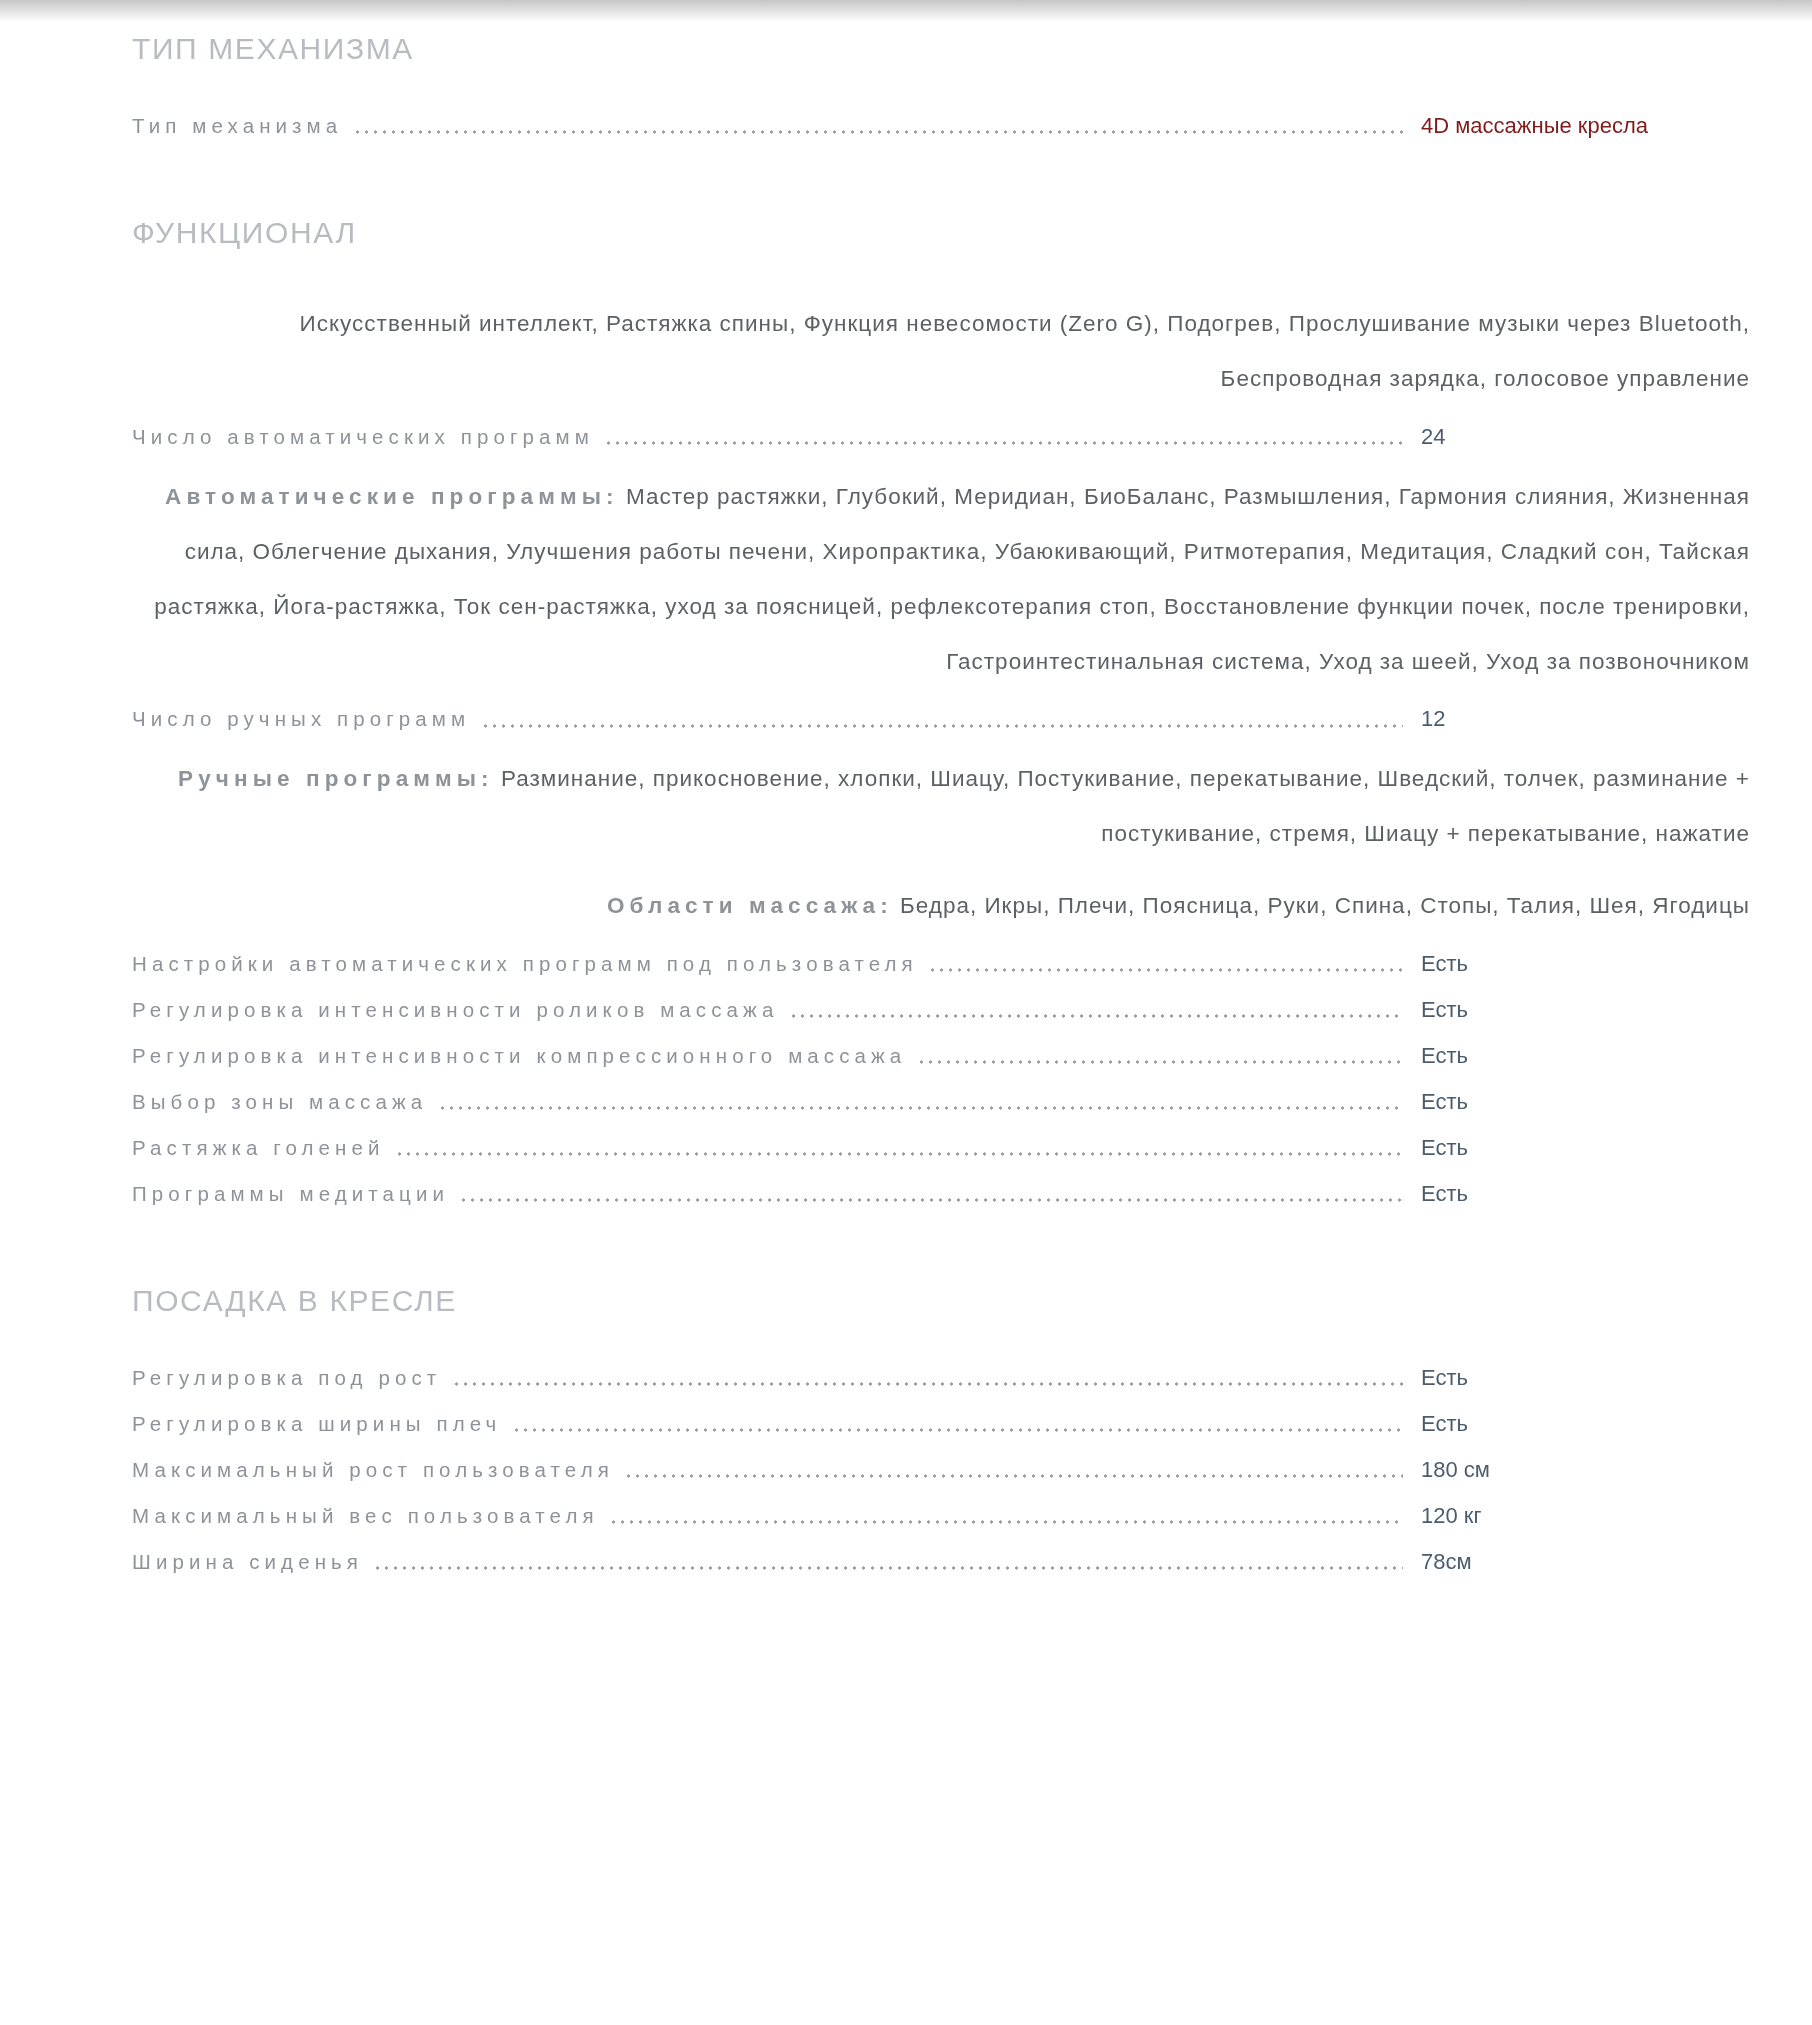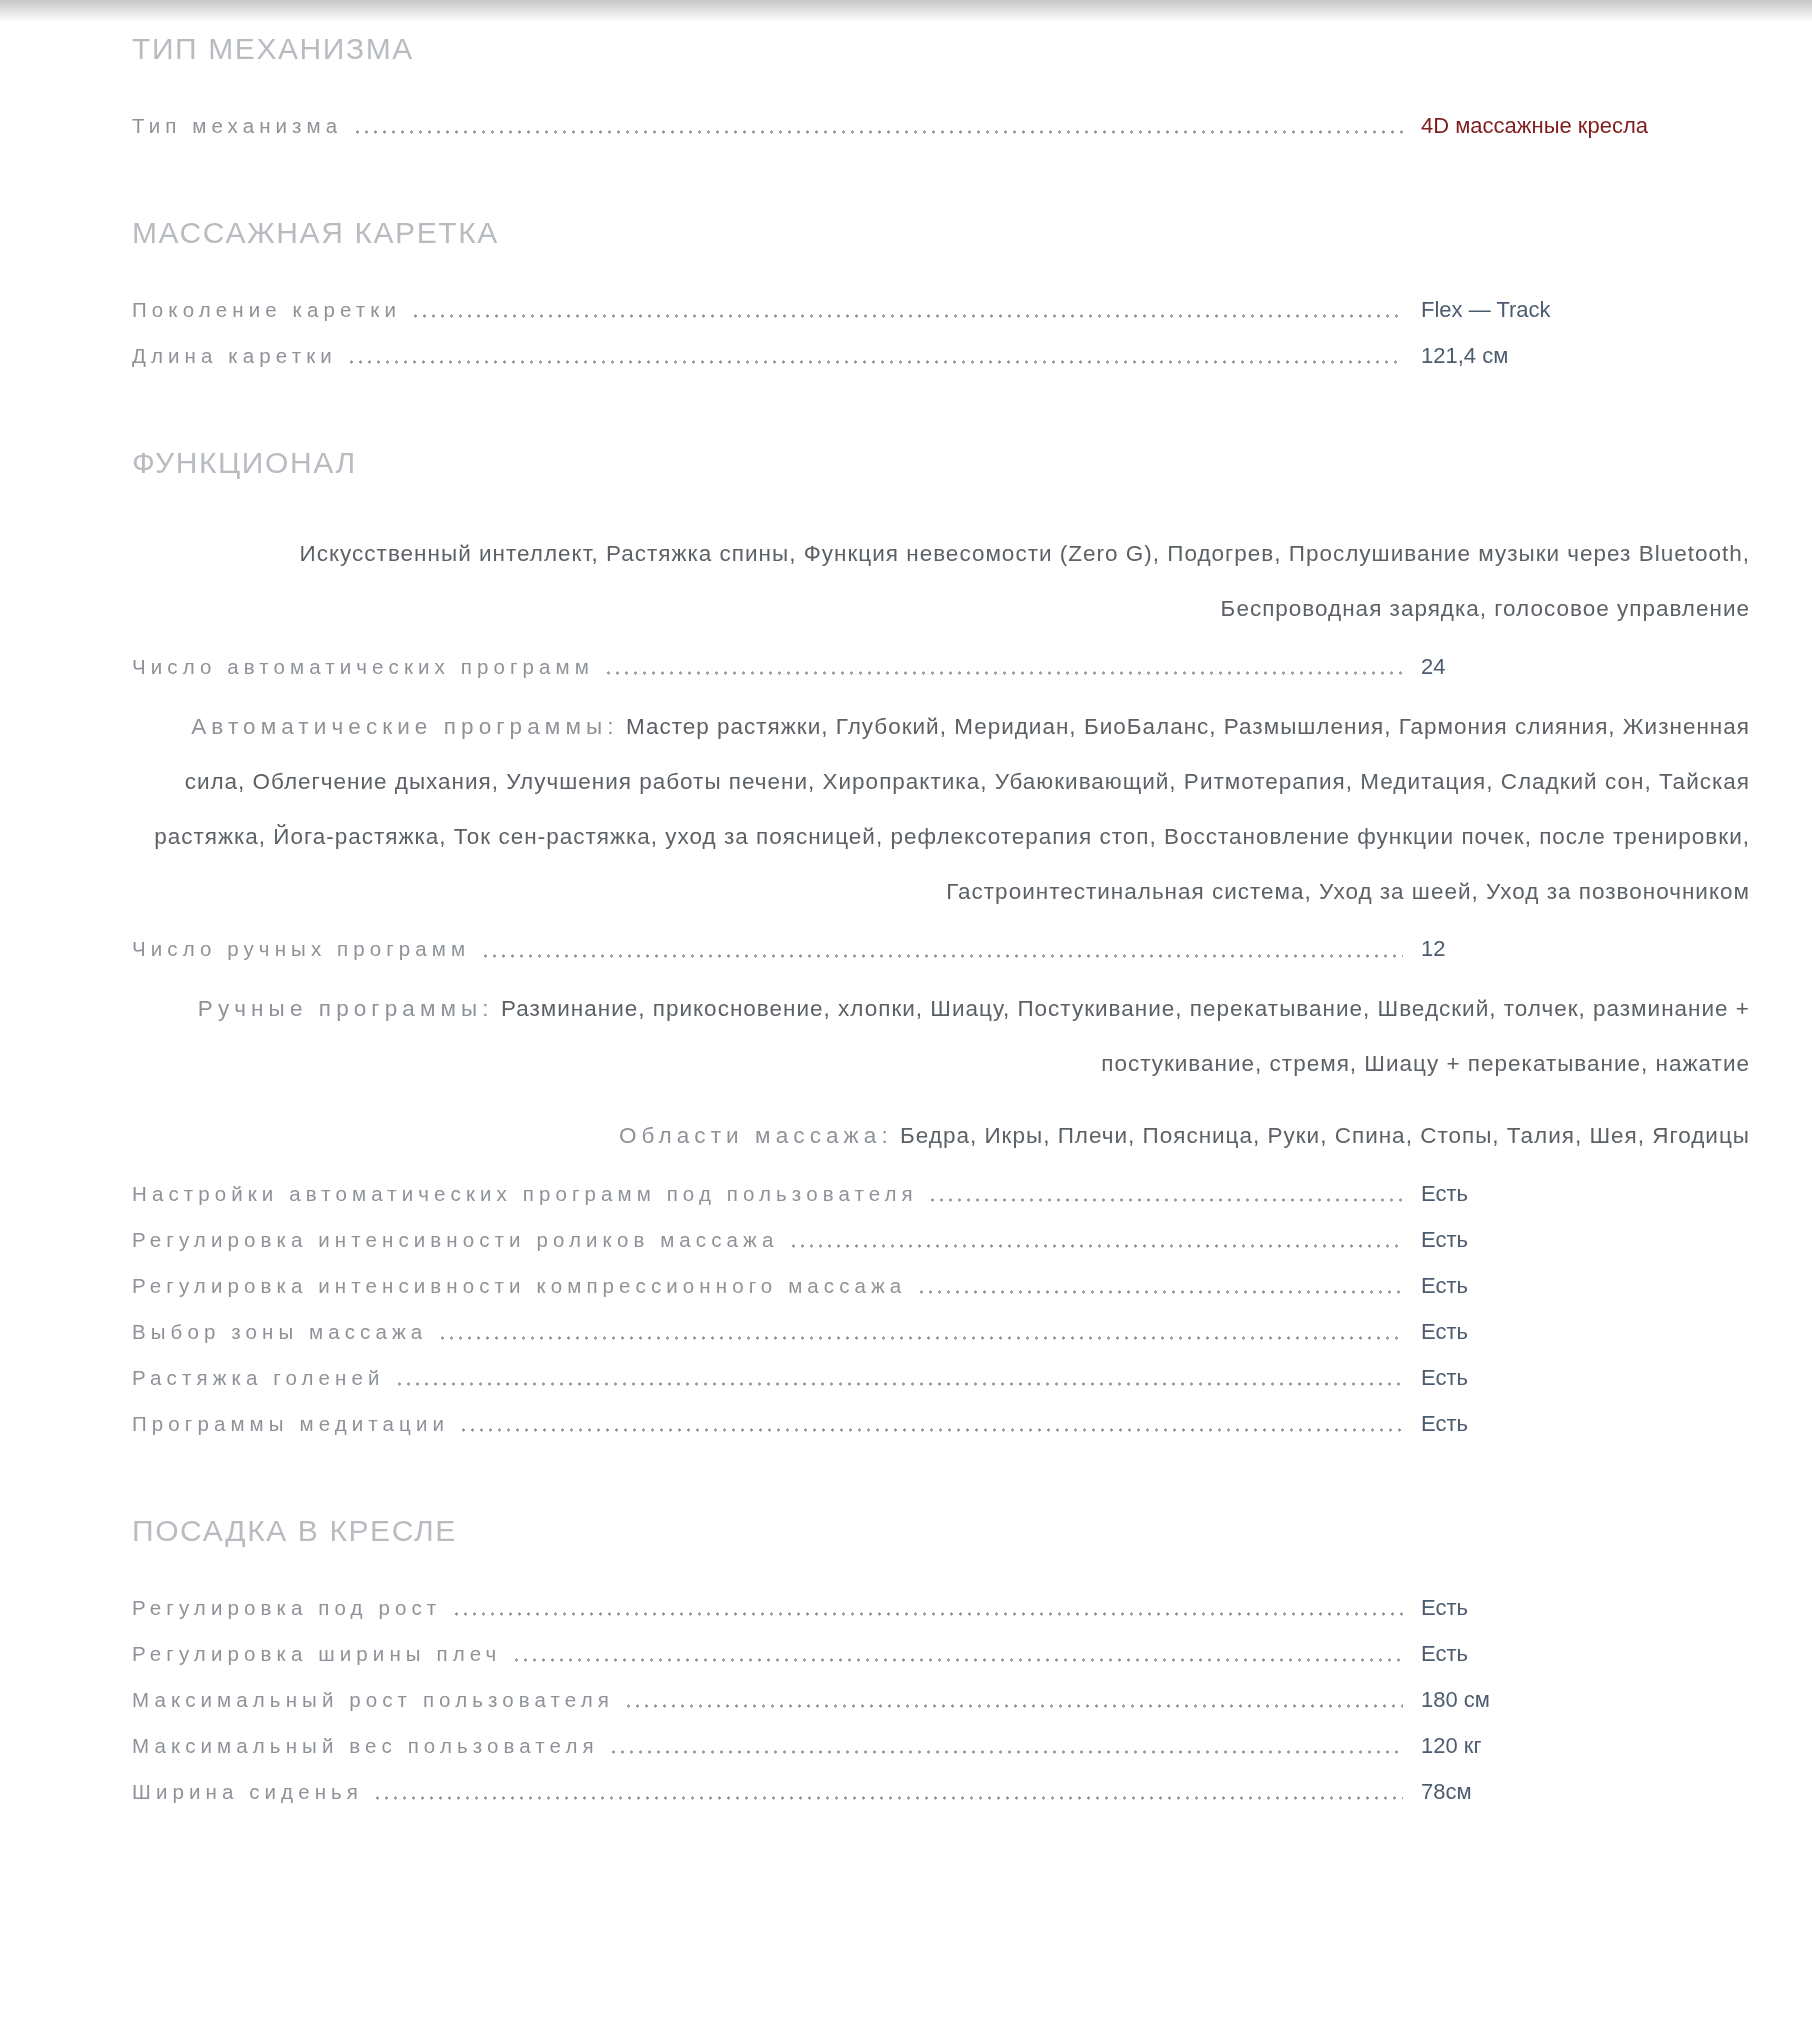--- a/index.html
+++ b/index.html
@@ -67,52 +67,40 @@
     line-height:55px;
     letter-spacing:1px;
     color:#5c6166;
     margin:15.4px 0 16.7px 0;
     max-width:1618px;
     text-align:right;
   }
   .para .inline-lbl{
     color:#8e9399;
     letter-spacing:5.1px;
+    font-weight:bold;
   }
   .features{margin-top:16.7px;}
 </style>
 </head>
 <body>
 
 <div class="top-fade"></div>
 
 <main>
 
   <section>
     <h2>ТИП МЕХАНИЗМА</h2>
     <div class="row">
       <span class="lbl">Тип механизма</span>
       <span class="dots"></span>
       <span class="val link">4D массажные кресла</span>
     </div>
   </section>
 
-  <section>
-    <h2>МАССАЖНАЯ КАРЕТКА</h2>
-    <div class="row">
-      <span class="lbl">Поколение каретки</span>
-      <span class="dots"></span>
-      <span class="val">Flex — Track</span>
-    </div>
-    <div class="row">
-      <span class="lbl">Длина каретки</span>
-      <span class="dots"></span>
-      <span class="val">121,4 см</span>
-    </div>
-  </section>
 
   <section>
     <h2>ФУНКЦИОНАЛ</h2>
     <p class="para">Искусственный интеллект, Растяжка спины, Функция невесомости (Zero G), Подогрев, Прослушивание музыки через Bluetooth, Беспроводная зарядка, голосовое управление</p>
   </section>
 
   <section>
 
     <div class="row">
       <span class="lbl">Число автоматических программ</span>

